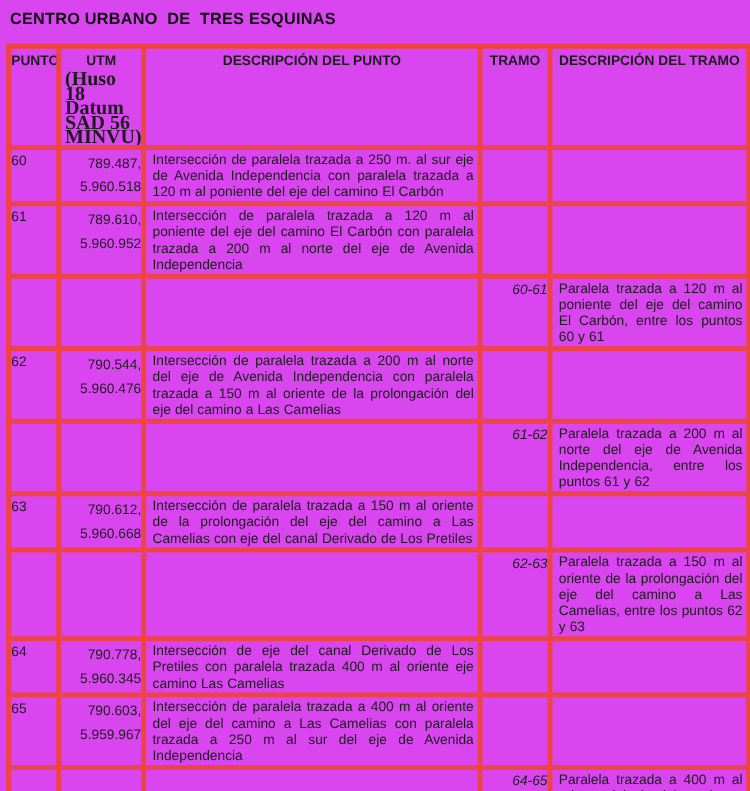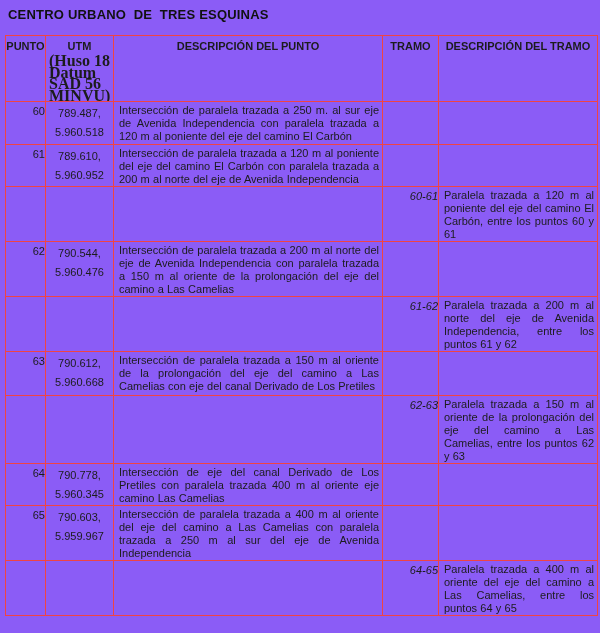--- a/index.html
+++ b/index.html
@@ -1,41 +1,41 @@
 <!DOCTYPE html>
 <html><head>
 <meta charset="utf-8">
 <style>
   html,body{margin:0;padding:0;background:#fff;}
   .page{
-    width:600px;height:633px;overflow:hidden;background:#8b5cf6;
+    width:600px;height:633px;overflow:hidden;background:#d946ef;
     font-family:"Liberation Sans",sans-serif;color:#1c1c1c;position:relative;
   }
   .title{
     box-sizing:border-box;height:35px;padding:7px 0 0 8px;
     font-size:13px;font-weight:bold;letter-spacing:.2px;color:#111;
     white-space:pre;
   }
   table.doc{
     border-collapse:collapse;table-layout:fixed;
     margin-left:5px;width:592px;
   }
   .doc th,.doc td{
-    border:1px solid #ef4444;vertical-align:top;padding:0;overflow:hidden;
+    border:4px solid #ef4444;vertical-align:top;padding:0;overflow:hidden;
     font-size:11px;
   }
   .doc th{font-weight:bold;text-align:center;padding-top:4px;}
   th.h-utm{padding-top:4px;margin-top:48px;}
   .utm-head{text-align:center;font-weight:bold;font-size:11px;}
   .utm-sub{
     font-family:"Liberation Serif",serif;font-weight:bold;font-size:16px;
     line-height:11.5px;text-align:left;padding:3px 1px 0 3px;
   }
-  td.c-punto{text-align:right;padding-top:3px;margin-top:38px;}
-  td.c-utm{text-align:center;line-height:19px;padding-top:2px;}
+  td.c-punto{text-align:left;padding-top:3px;margin-top:38px;}
+  td.c-utm{text-align:right;line-height:19px;padding-top:2px;}
   td.c-desc{
     text-align:justify;line-height:13px;padding:2px 3px 0 5px;
     hyphens:none;word-spacing:.2px;margin-left:29px;
   }
   td.c-tramo{text-align:right;padding-top:3px;font-style:italic;}
 </style>
 </head>
 <body>
 
 <div class="page">

